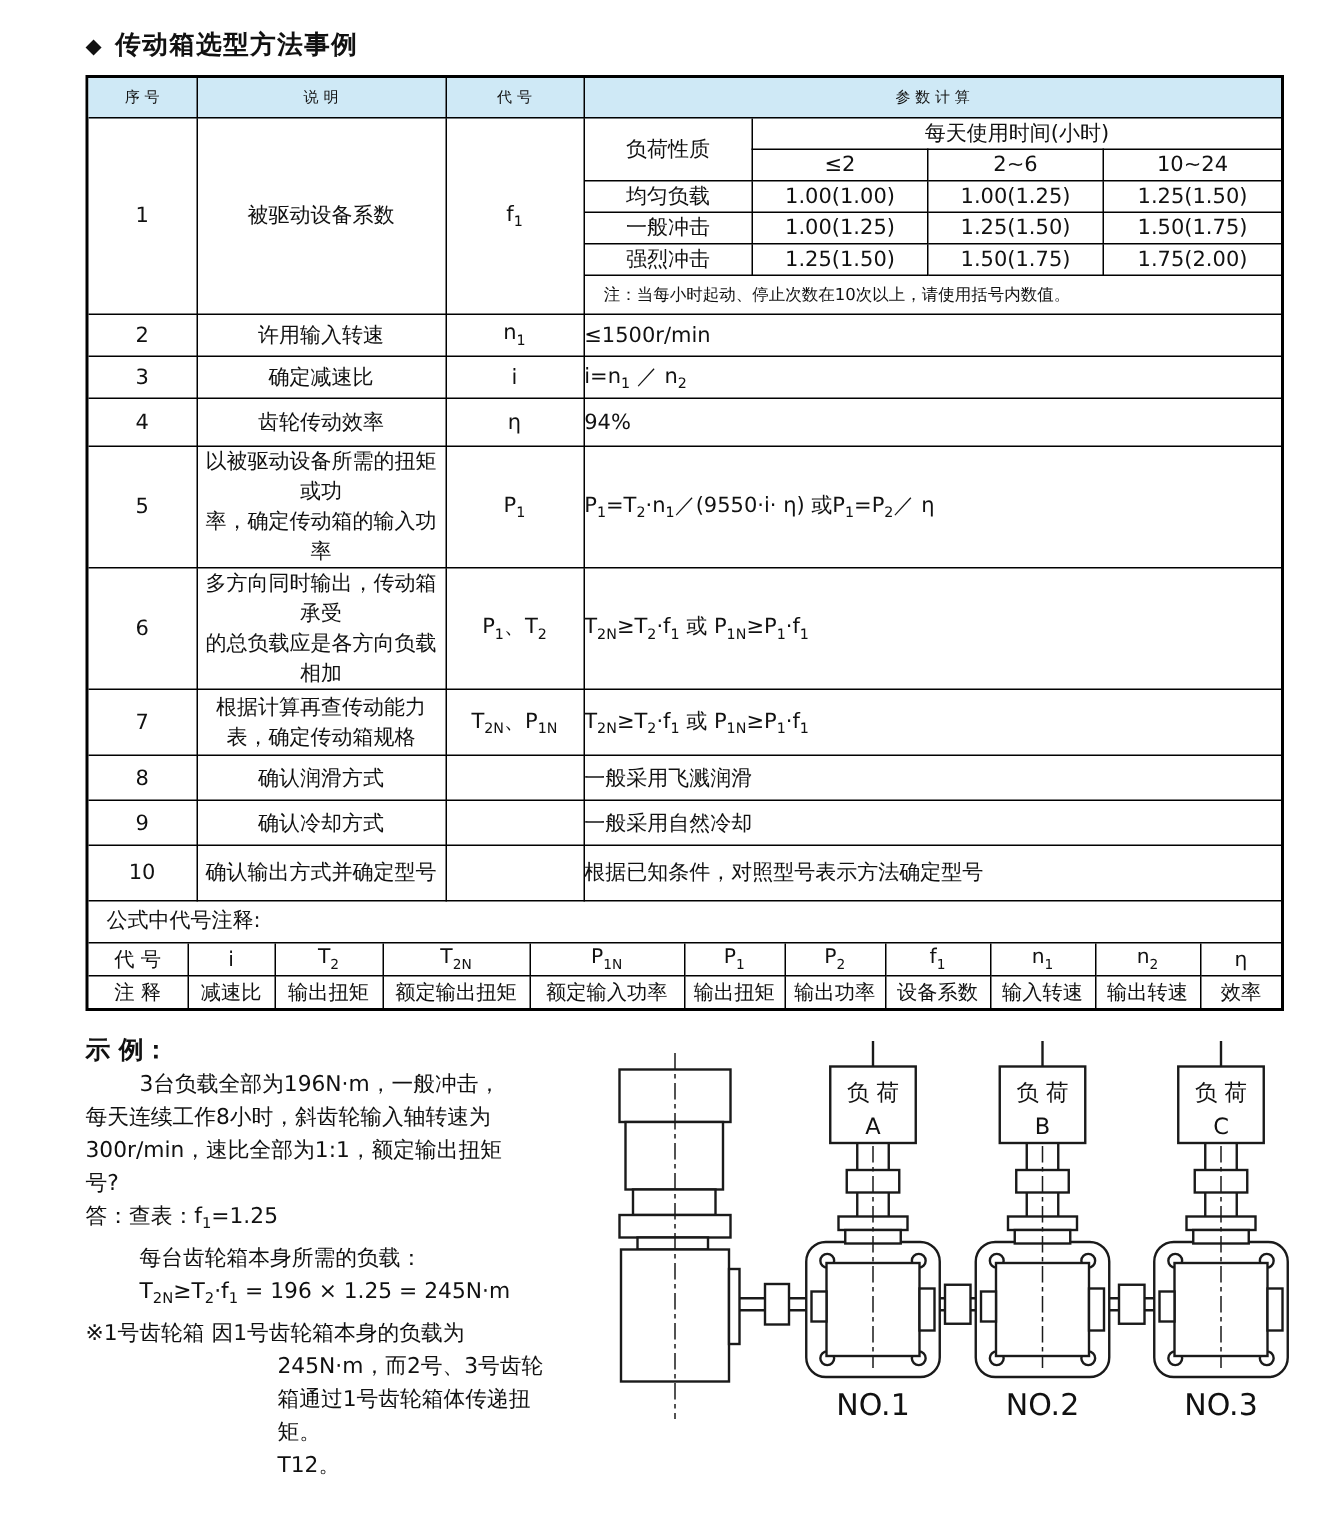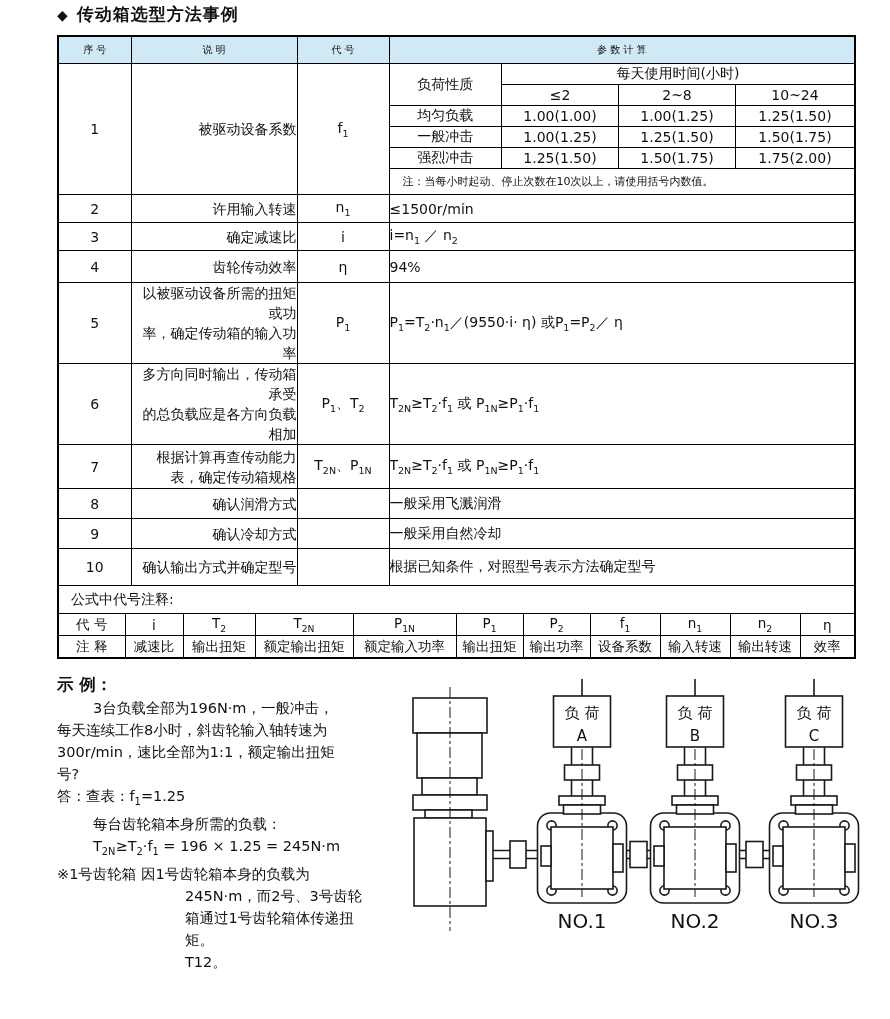--- a/index.html
+++ b/index.html
@@ -1,28 +1,28 @@
 <!DOCTYPE html>
 <html><head>
 <meta charset="utf-8">
 <style>
   html,body{margin:0;padding:0;background:#ffffff;}
   body{width:890px;height:1019px;overflow:hidden;position:relative;
        font-family:"DejaVu Sans",sans-serif;color:#111;}
-  .title{margin:3px 0 9px 57px;font-size:17px;font-weight:bold;letter-spacing:1px;}
+  .title{margin:18px 0 9px 57px;font-size:17px;font-weight:bold;letter-spacing:1px;}
   .title .diamond{font-size:14px;margin-right:8px;}
 
   .table-outline{border:2px solid #000;width:799px;margin-left:57px;box-sizing:border-box;background:#fff;}
   table{border-collapse:collapse;width:100%;table-layout:fixed;}
   .main th,.main td{border-right:1px solid #000;border-bottom:1px solid #000;
        font-size:14px;vertical-align:middle;padding:0;}
   .main tr>*:last-child{border-right:none;}
   .main thead th{background:#cfe9f6;height:26px;font-weight:normal;font-size:10px;text-align:center;}
   .c-no{text-align:center;}
-  .c-desc{text-align:right;padding:2px 2px 2px 9px;line-height:20px;}
+  .c-desc{text-align:center;padding:2px 2px 2px 9px;line-height:20px;}
   .c-code{text-align:center;}
   .c-calc{text-align:left;padding:2px 2px 2px 13px;}
   .p0{padding:0;}
   .r2 td,.r3 td{height:27px;}
   .r4 td{height:31px;}
   .r5 td,.r6 td{height:44px;}
   .r7 td{height:43px;}
   .r8 td,.r9 td{height:29px;}
   .r10 td{height:36px;}
   sub{font-size:0.68em;}
@@ -86,21 +86,21 @@
                 <col style="width:117px">
                 <col>
               </colgroup>
           <tbody>
                 <tr>
             <td rowspan="2">负荷性质</td>
             <td colspan="3">每天使用时间(小时)</td>
           </tr>
           <tr>
             <td>≤2</td>
-            <td>2~8</td>
+            <td>2~6</td>
             <td>10~24</td>
           </tr>
           <tr>
             <td>均匀负载</td>
             <td>1.00(1.00)</td>
             <td>1.00(1.25)</td>
             <td>1.25(1.50)</td>
           </tr>
           <tr>
             <td>一般冲击</td>

